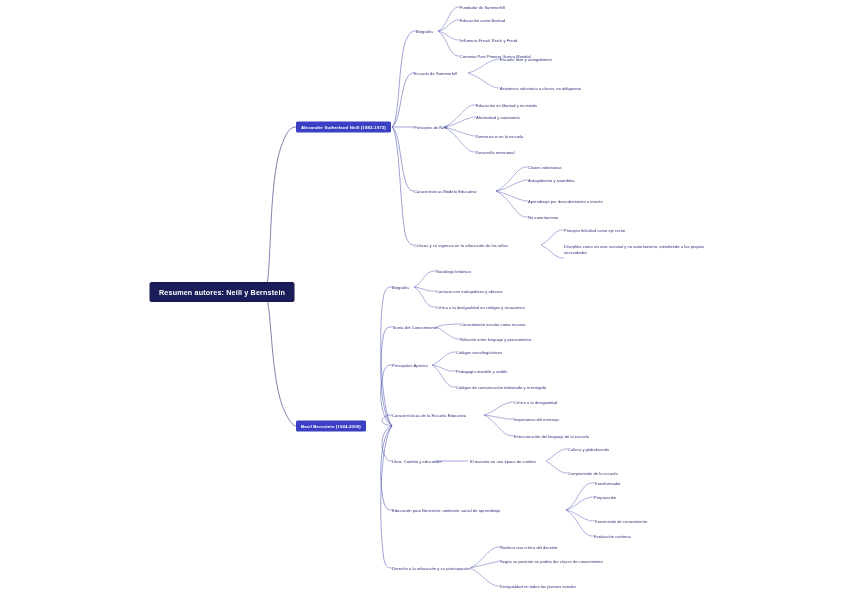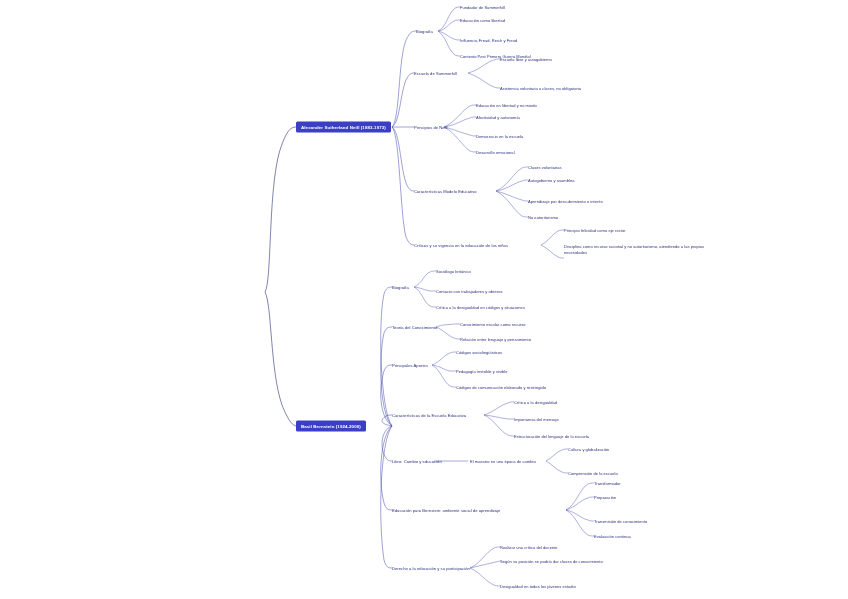--- a/index.html
+++ b/index.html
@@ -130,20 +130,21 @@
       <path d="M566 510 C 576 507 580 500 588 498 C 590 497 592 497 594 497"></path>
       <path d="M566 510 C 576 512 580 518 588 520 C 590 521 592 521 594 521"></path>
       <path d="M566 510 C 576 515 580 531 588 535 C 590 536 592 536 594 536"></path>
 
       <path d="M470 568 C 480 564 486 552 494 548 C 496 547 498 547 500 547"></path>
       <path d="M470 568 L 500 561"></path>
       <path d="M470 568 C 480 572 486 582 494 585 C 496 586 498 586 500 586"></path>
     </g>
   </svg>
 
+  <div class="node root" style="left:150px;top:292px;">Resumen autores: Neill y Bernstein</div>
 
   <div class="node branch" style="left:296px;top:127px;">Alexander Sutherland Neill (1883-1973)</div>
 
   <div class="node l2" style="left:416px;top:31px;">Biografía</div>
   <div class="node l3" style="left:460px;top:7px;">Fundador de Summerhill</div>
   <div class="node l3" style="left:460px;top:20px;">Educación como libertad</div>
   <div class="node l3" style="left:460px;top:40px;">Influencia Freud, Reich y Freud</div>
   <div class="node l3" style="left:460px;top:56px;">Contexto Post Primera Guerra Mundial</div>
 
   <div class="node l2" style="left:414px;top:73px;">Escuela de Summerhill</div>

